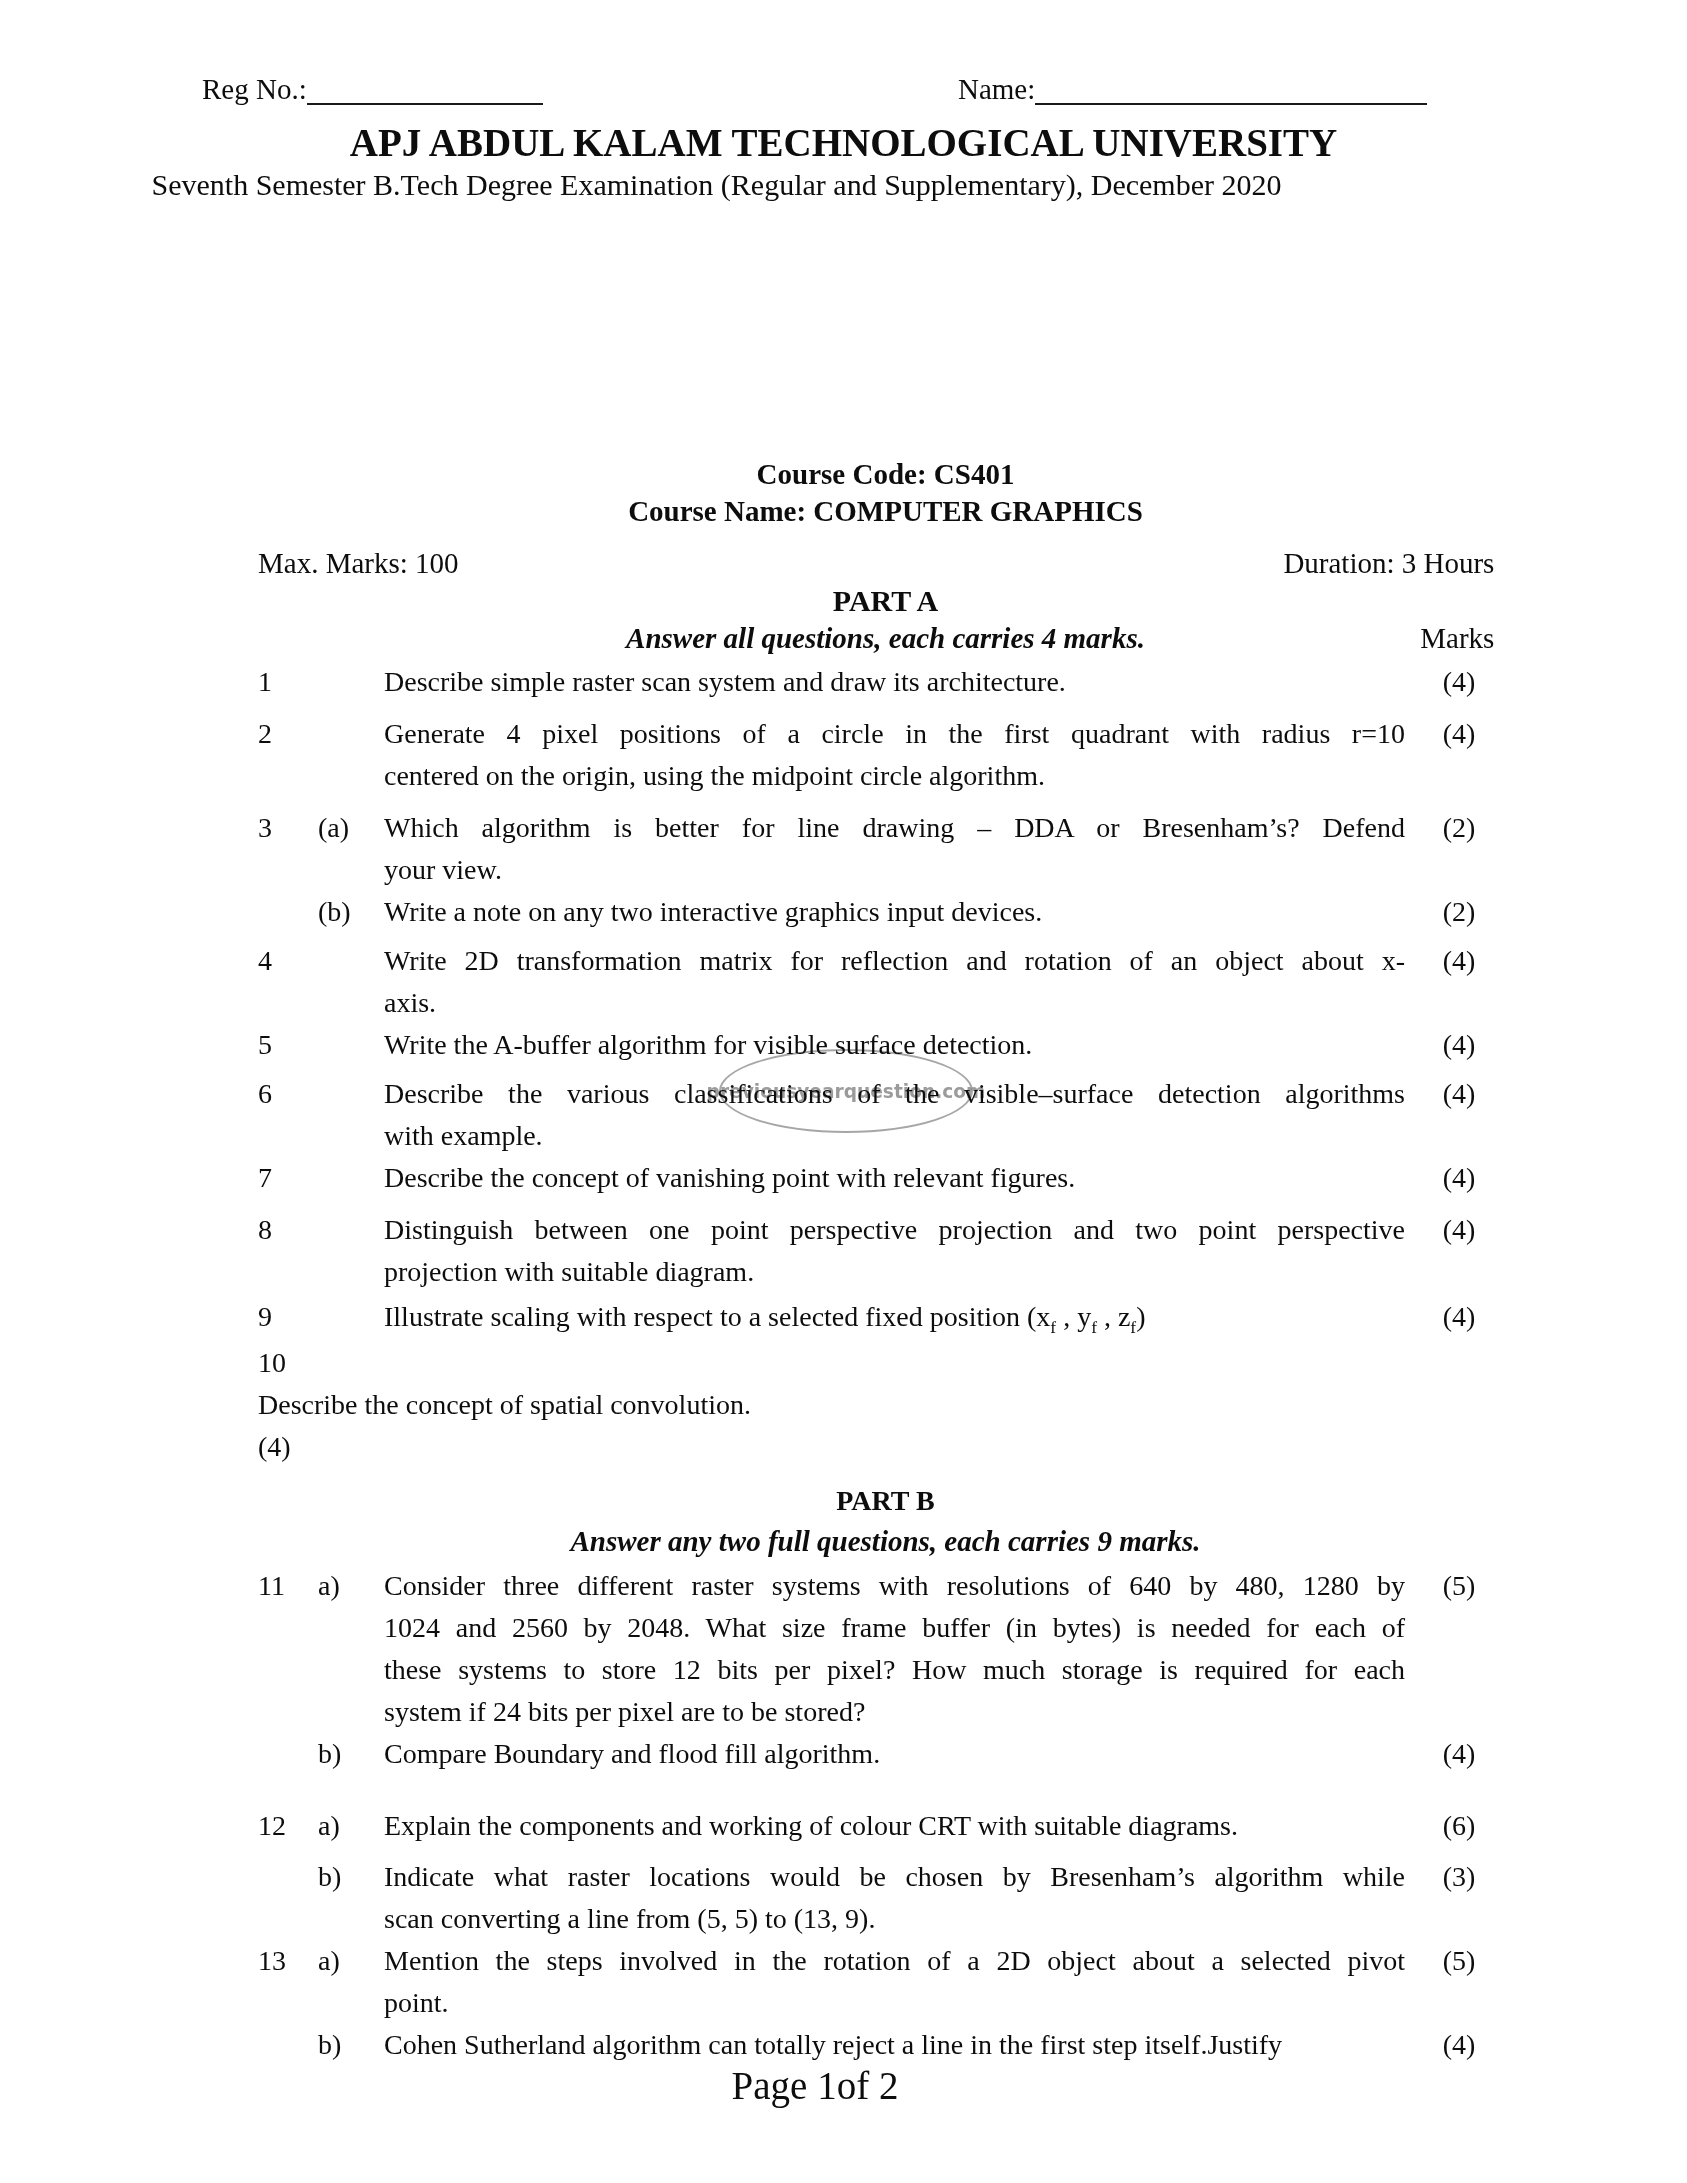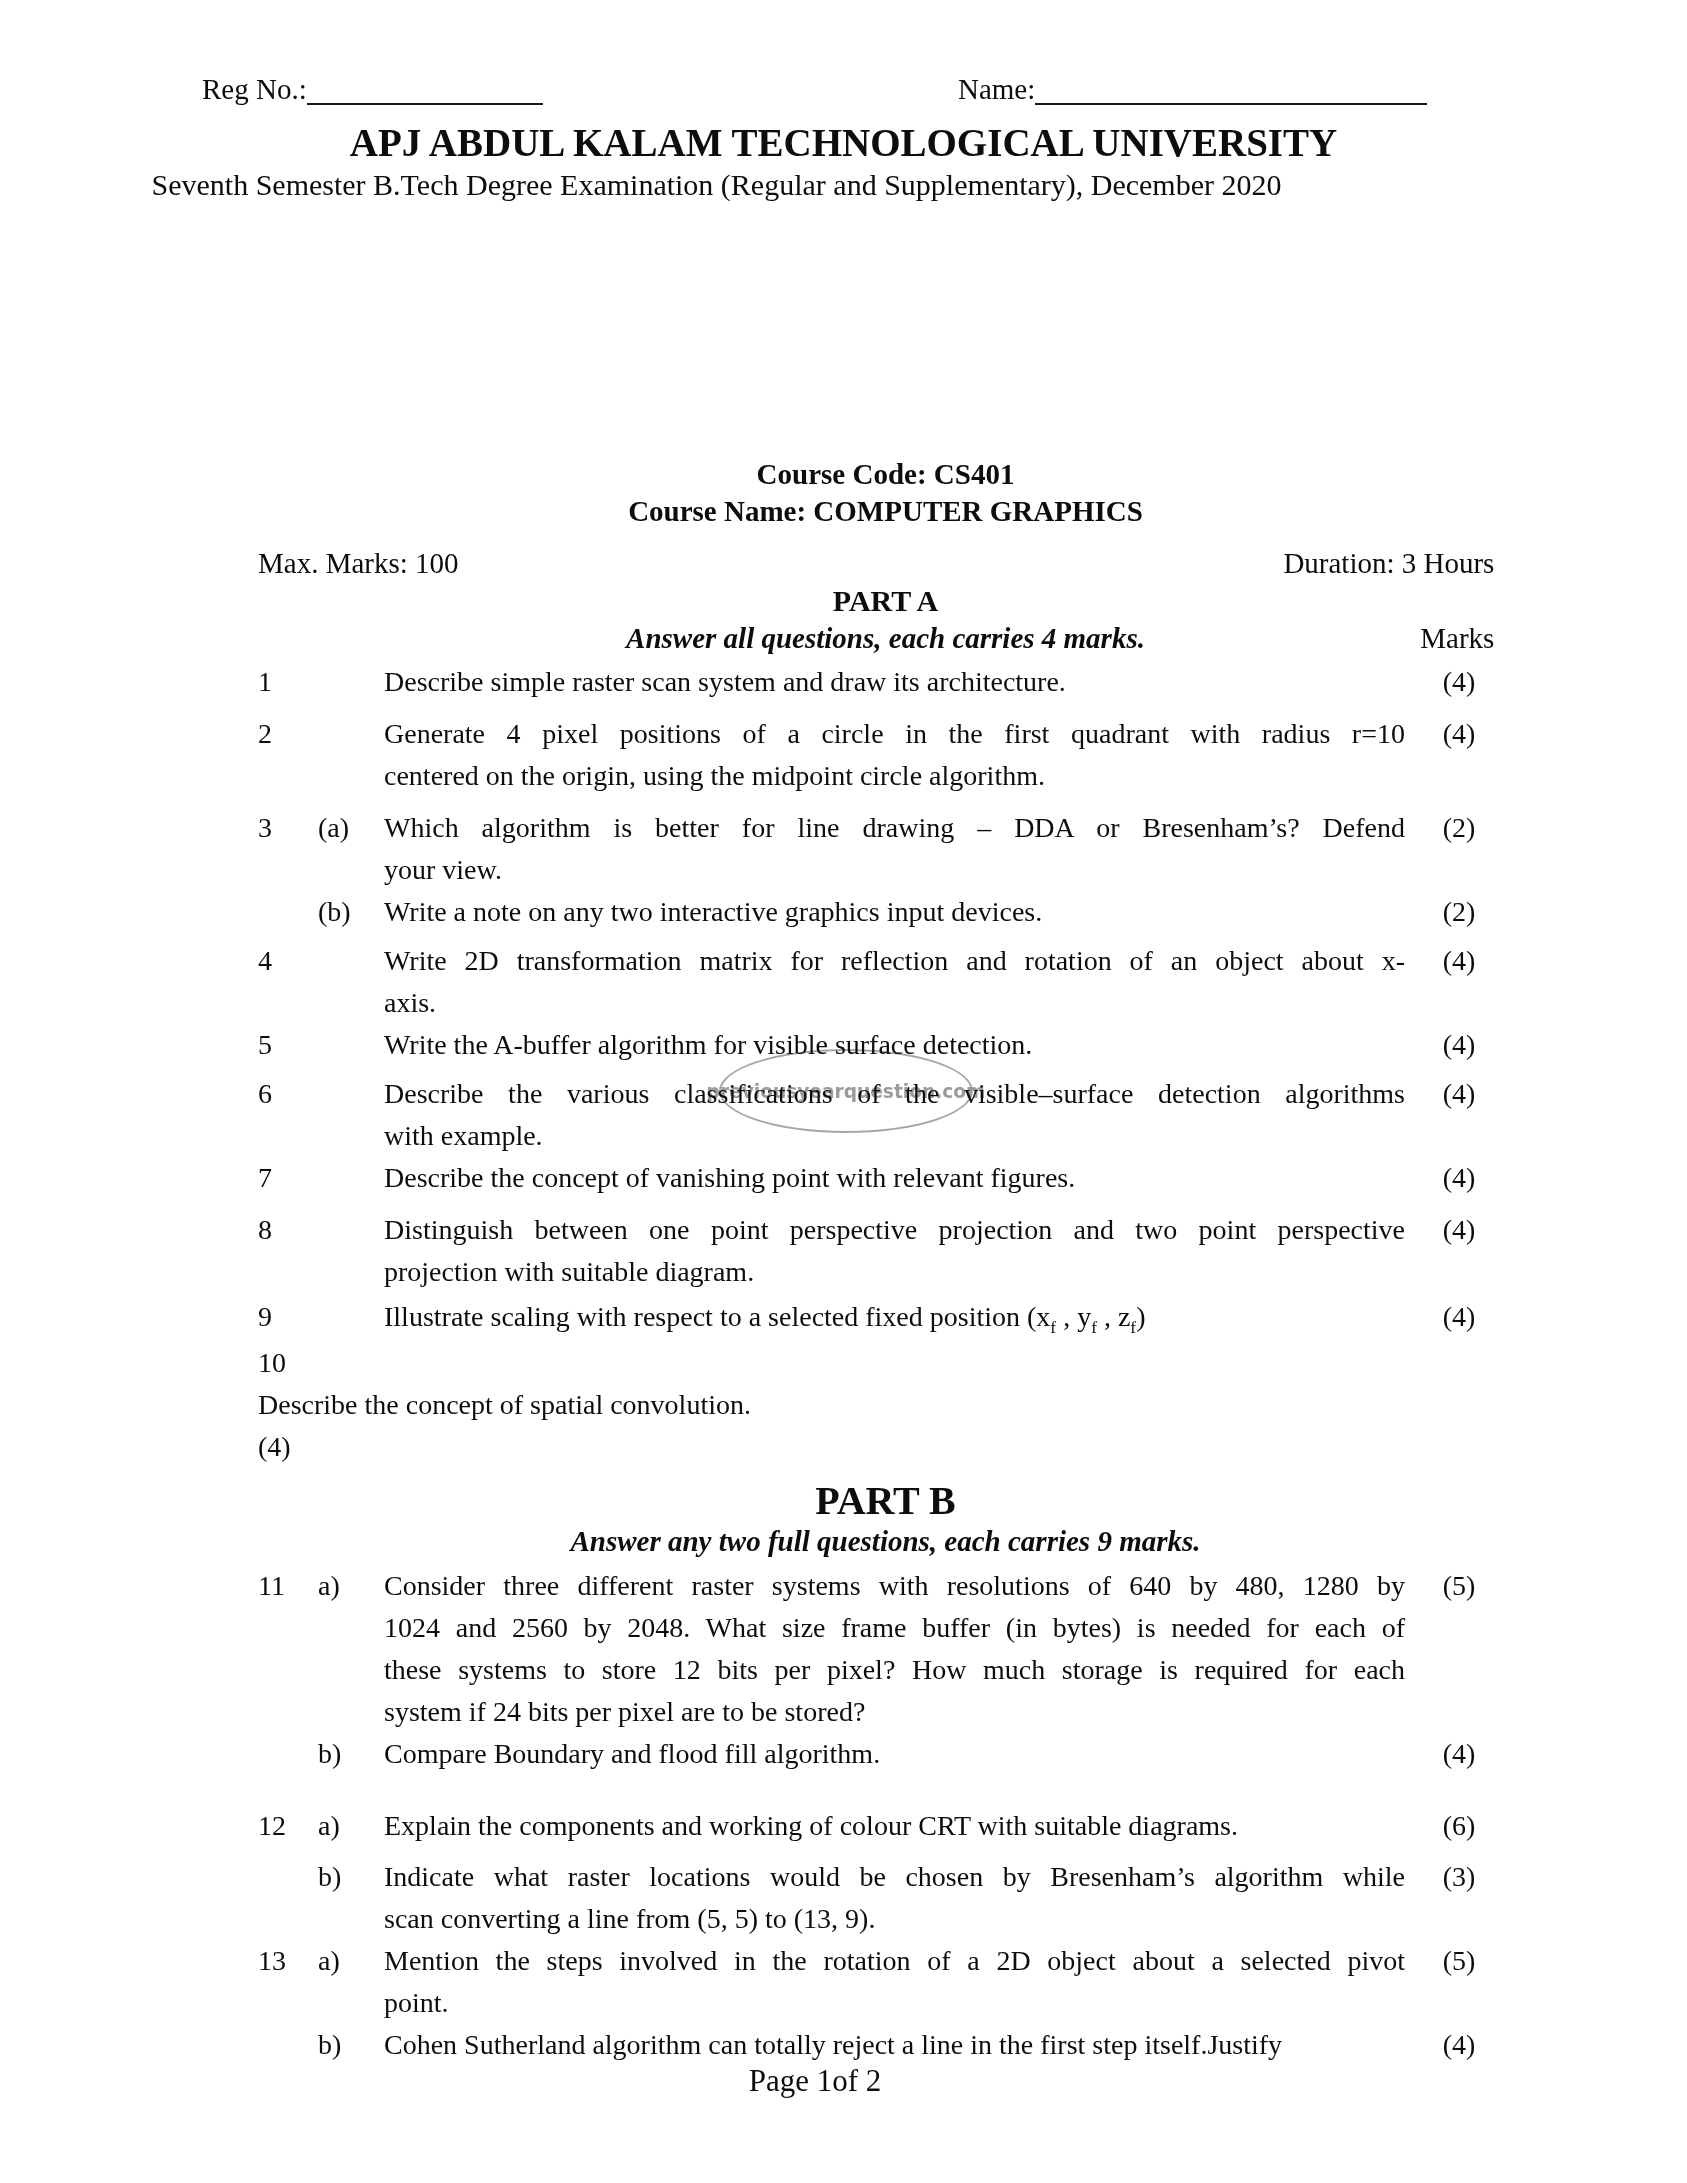--- a/index.html
+++ b/index.html
@@ -40,21 +40,21 @@
   .qrow { display:flex; align-items:flex-start; }
   .qnum    { width:60px;  font-size:28px; line-height:42px; flex:none; }
   .qletter { width:66px;  font-size:28px; line-height:42px; flex:none; }
   .qtext   { width:1021px; font-size:28px; line-height:42px; flex:none; }
   .qmarks  { flex:1; text-align:center; font-size:28px; line-height:42px; }
   .line { }
   .line.j  { text-align:justify; text-align-last:justify; }
   .line.nw { white-space:nowrap; }
   sub { font-size:0.62em; line-height:0; }
 
-  .part-header { text-align:center; font-size:40px; font-weight:bold; line-height:39px; }
+  .part-header { text-align:center; font-size:28px; font-weight:bold; line-height:39px; }
   .part-instruction { text-align:center; font-size:29px; font-weight:bold; font-style:italic; line-height:42px; }
 
   
   .questions > :nth-child(1)  { margin-top:3.4px; }
   .questions > :nth-child(2)  { margin-top:10px; }
   .questions > :nth-child(3)  { margin-top:10px; }
   .questions > :nth-child(4)  { margin-top:0; }
   .questions > :nth-child(5)  { margin-top:6.7px; }
   .questions > :nth-child(6)  { margin-top:0; }
   .questions > :nth-child(7)  { margin-top:6.7px; }
@@ -79,21 +79,21 @@
     display:flex; align-items:center; justify-content:center;
     z-index:1; pointer-events:none;
   }
   .watermark-text {
     font-family:"DejaVu Sans", sans-serif;
     font-weight:bold; font-size:18.6px;
     color:rgba(138,138,138,0.85);
     white-space:nowrap;
   }
 
-  .page-footer { position:absolute; top:2063px; left:0; width:1630px; text-align:center; font-size:31px; }
+  .page-footer { position:absolute; top:2063px; left:0; width:1630px; text-align:center; font-size:39px; }
 </style>
 </head>
 <body>
 
 <div class="page">
 
   <div class="reg-name-row">
     <span class="reg-group"><span>Reg No.:</span><span class="blank-line blank-reg"></span></span>
     <span class="name-group"><span>Name:</span><span class="blank-line blank-name"></span></span>
   </div>

